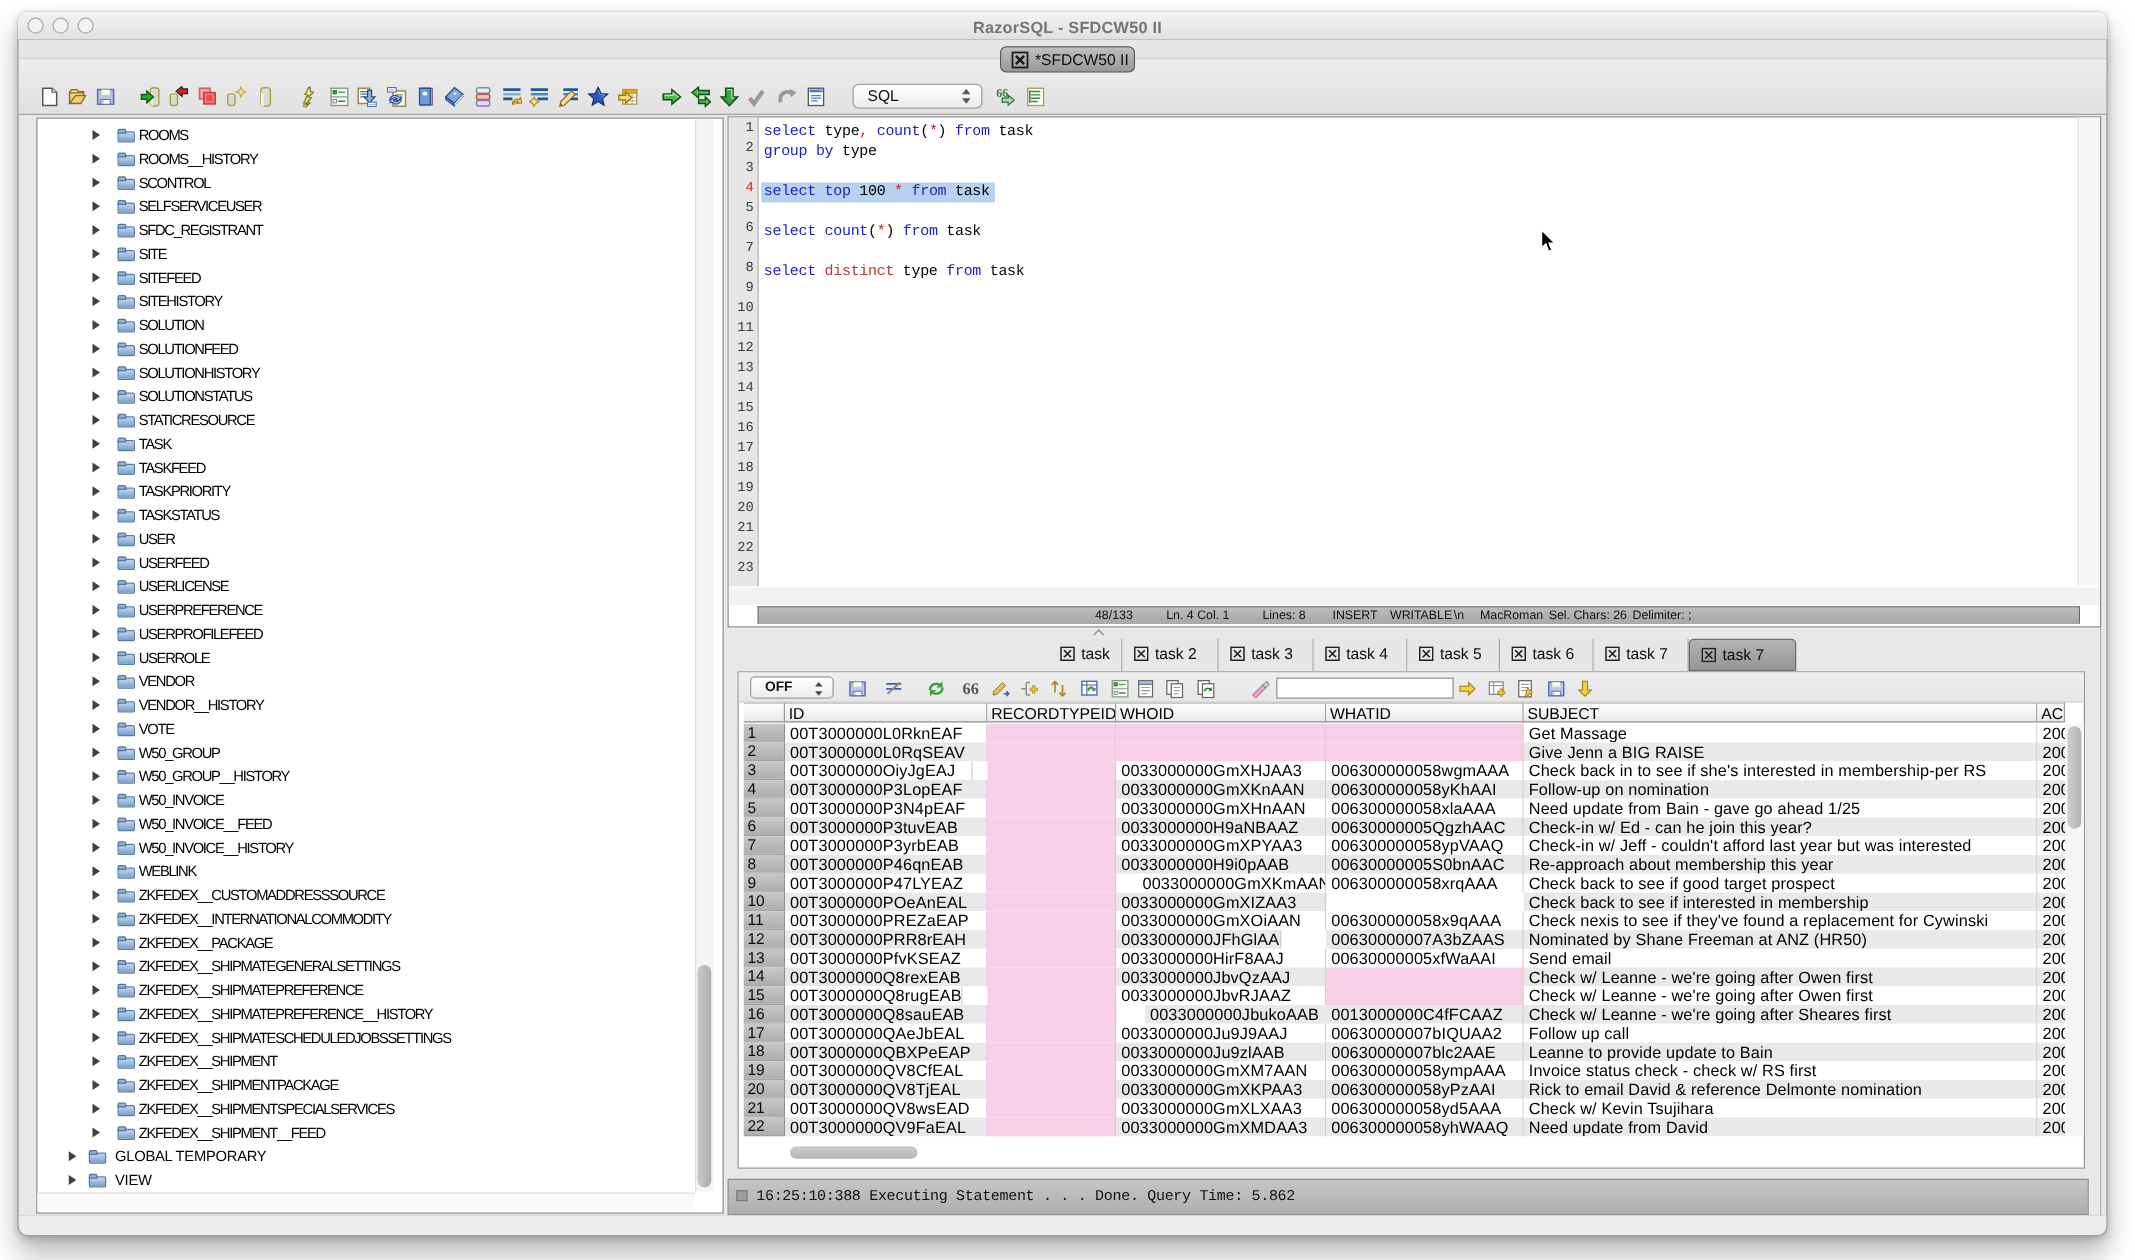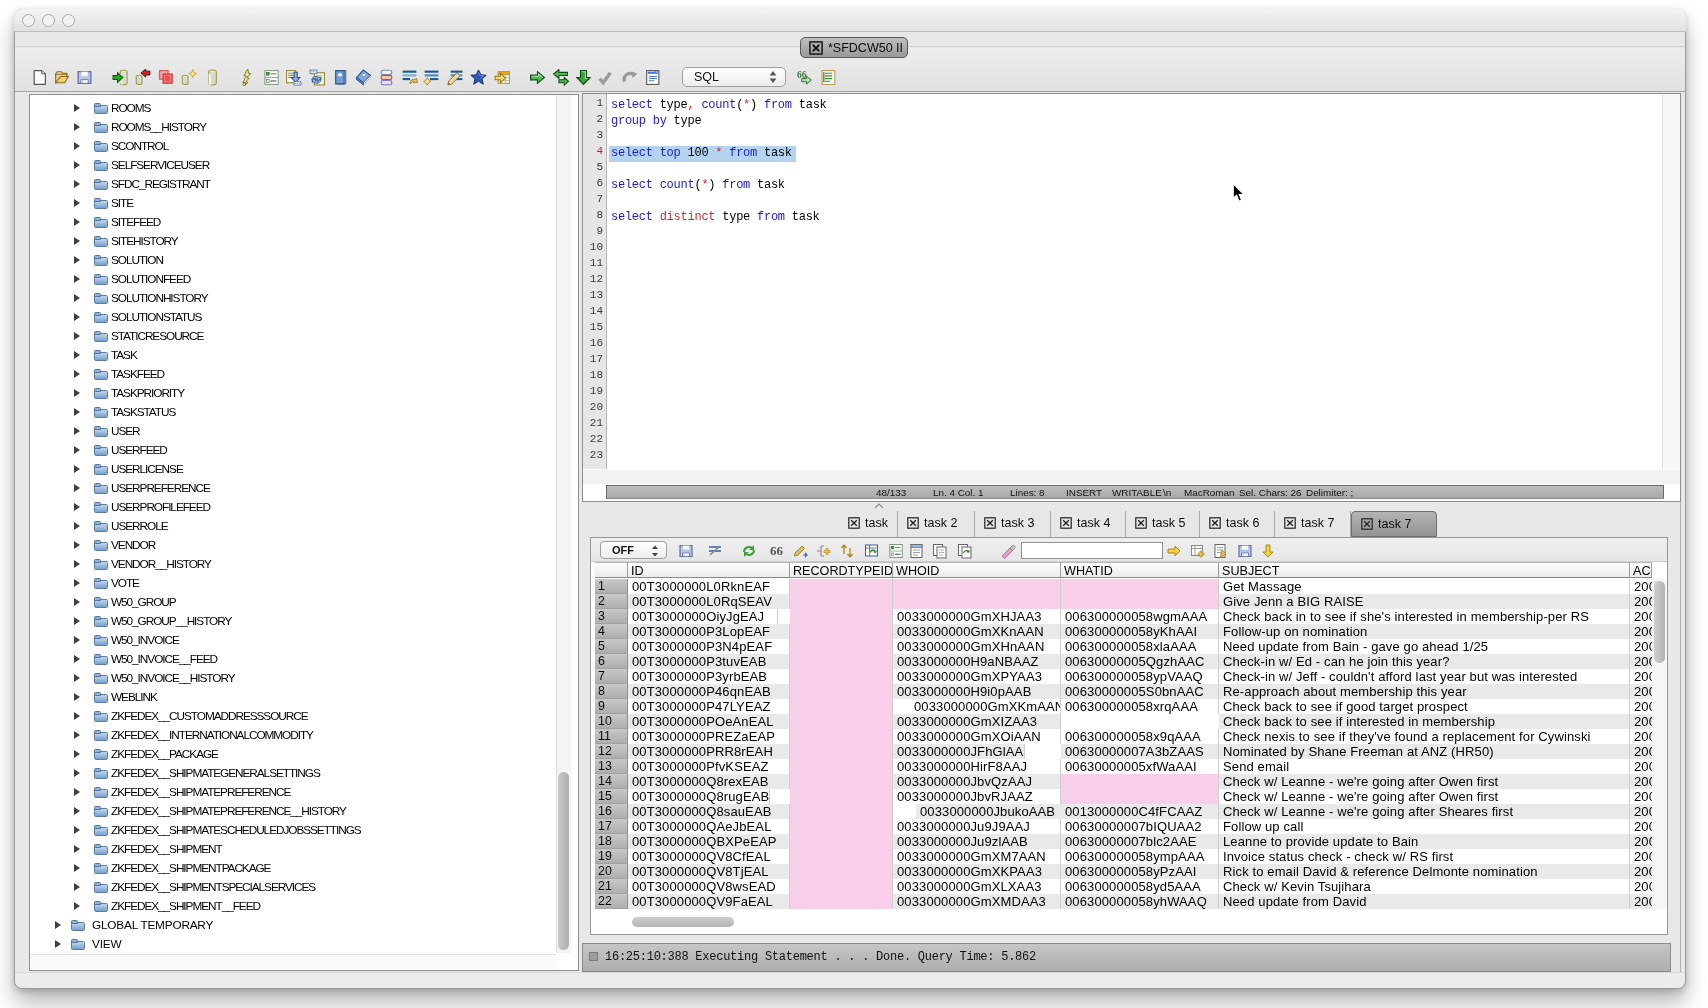--- a/index.html
+++ b/index.html
@@ -109,20 +109,21 @@
 .ricon { position:absolute; top:543px; width:16px; height:16px; }
 </style></head><body>
 <div id="stage">
 <div id="win"></div>
 <div id="chrome2"></div>
 <div id="toolbarzone"></div>
 <div id="titlebar"></div>
 <div class="light" style="left:21.5px;"></div>
 <div class="light" style="left:41.5px;"></div>
 <div class="light" style="left:61.5px;"></div>
+<div id="title">RazorSQL - SFDCW50 II</div>
 <div id="doctab">
       <svg class="xico" style="left:8px;top:3.5px;width:14px;height:14px;" viewBox="0 0 12 12">
         <rect x="0.8" y="0.8" width="10.4" height="10.4" fill="none" stroke="#1a1a1a" stroke-width="1.3"></rect>
         <path d="M3.2 3.2 L8.8 8.8 M8.8 3.2 L3.2 8.8" stroke="#1a1a1a" stroke-width="1.7"></path>
       </svg>
       <span class="lbl">*SFDCW50 II</span>
     </div>
 
 <svg class="ticon" style="left:31px;top:69px;width:17px;height:17px" viewBox="0 0 16 16">
       <path d="M3 1.5 h7 l3.5 3 v10 h-10.5 z" fill="#fcfcfc" stroke="#555" stroke-width="1.1"></path>

